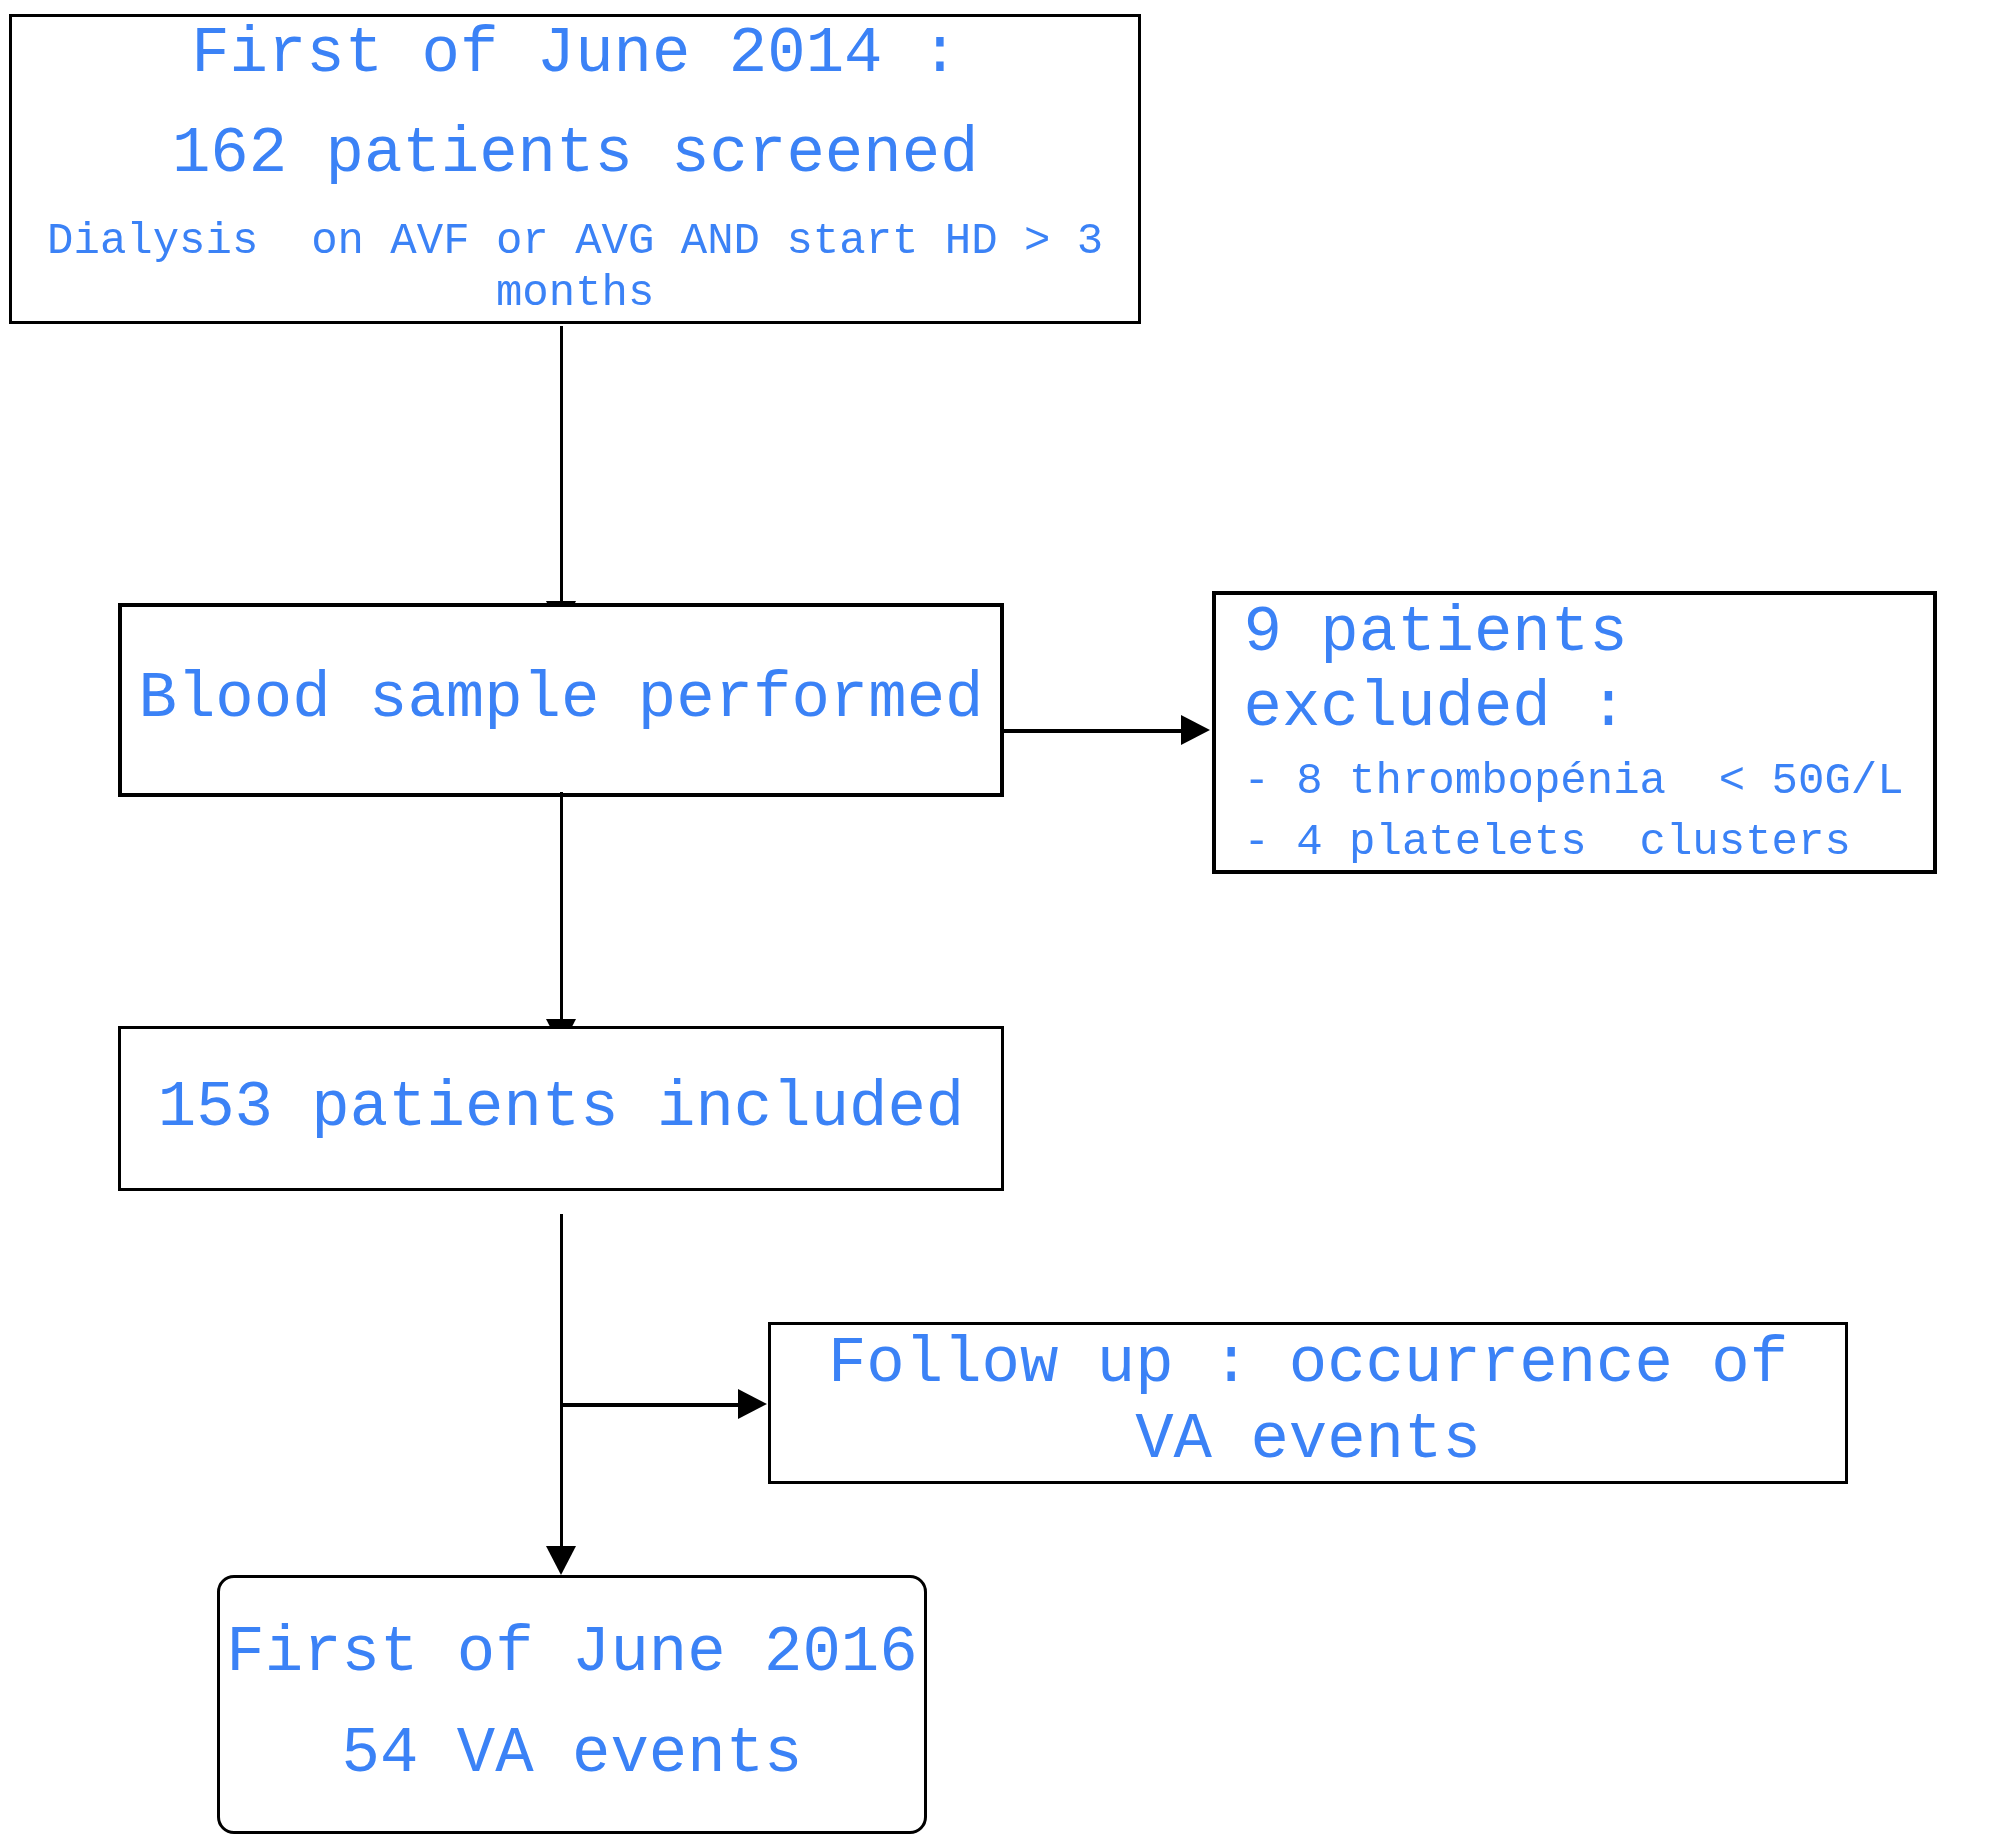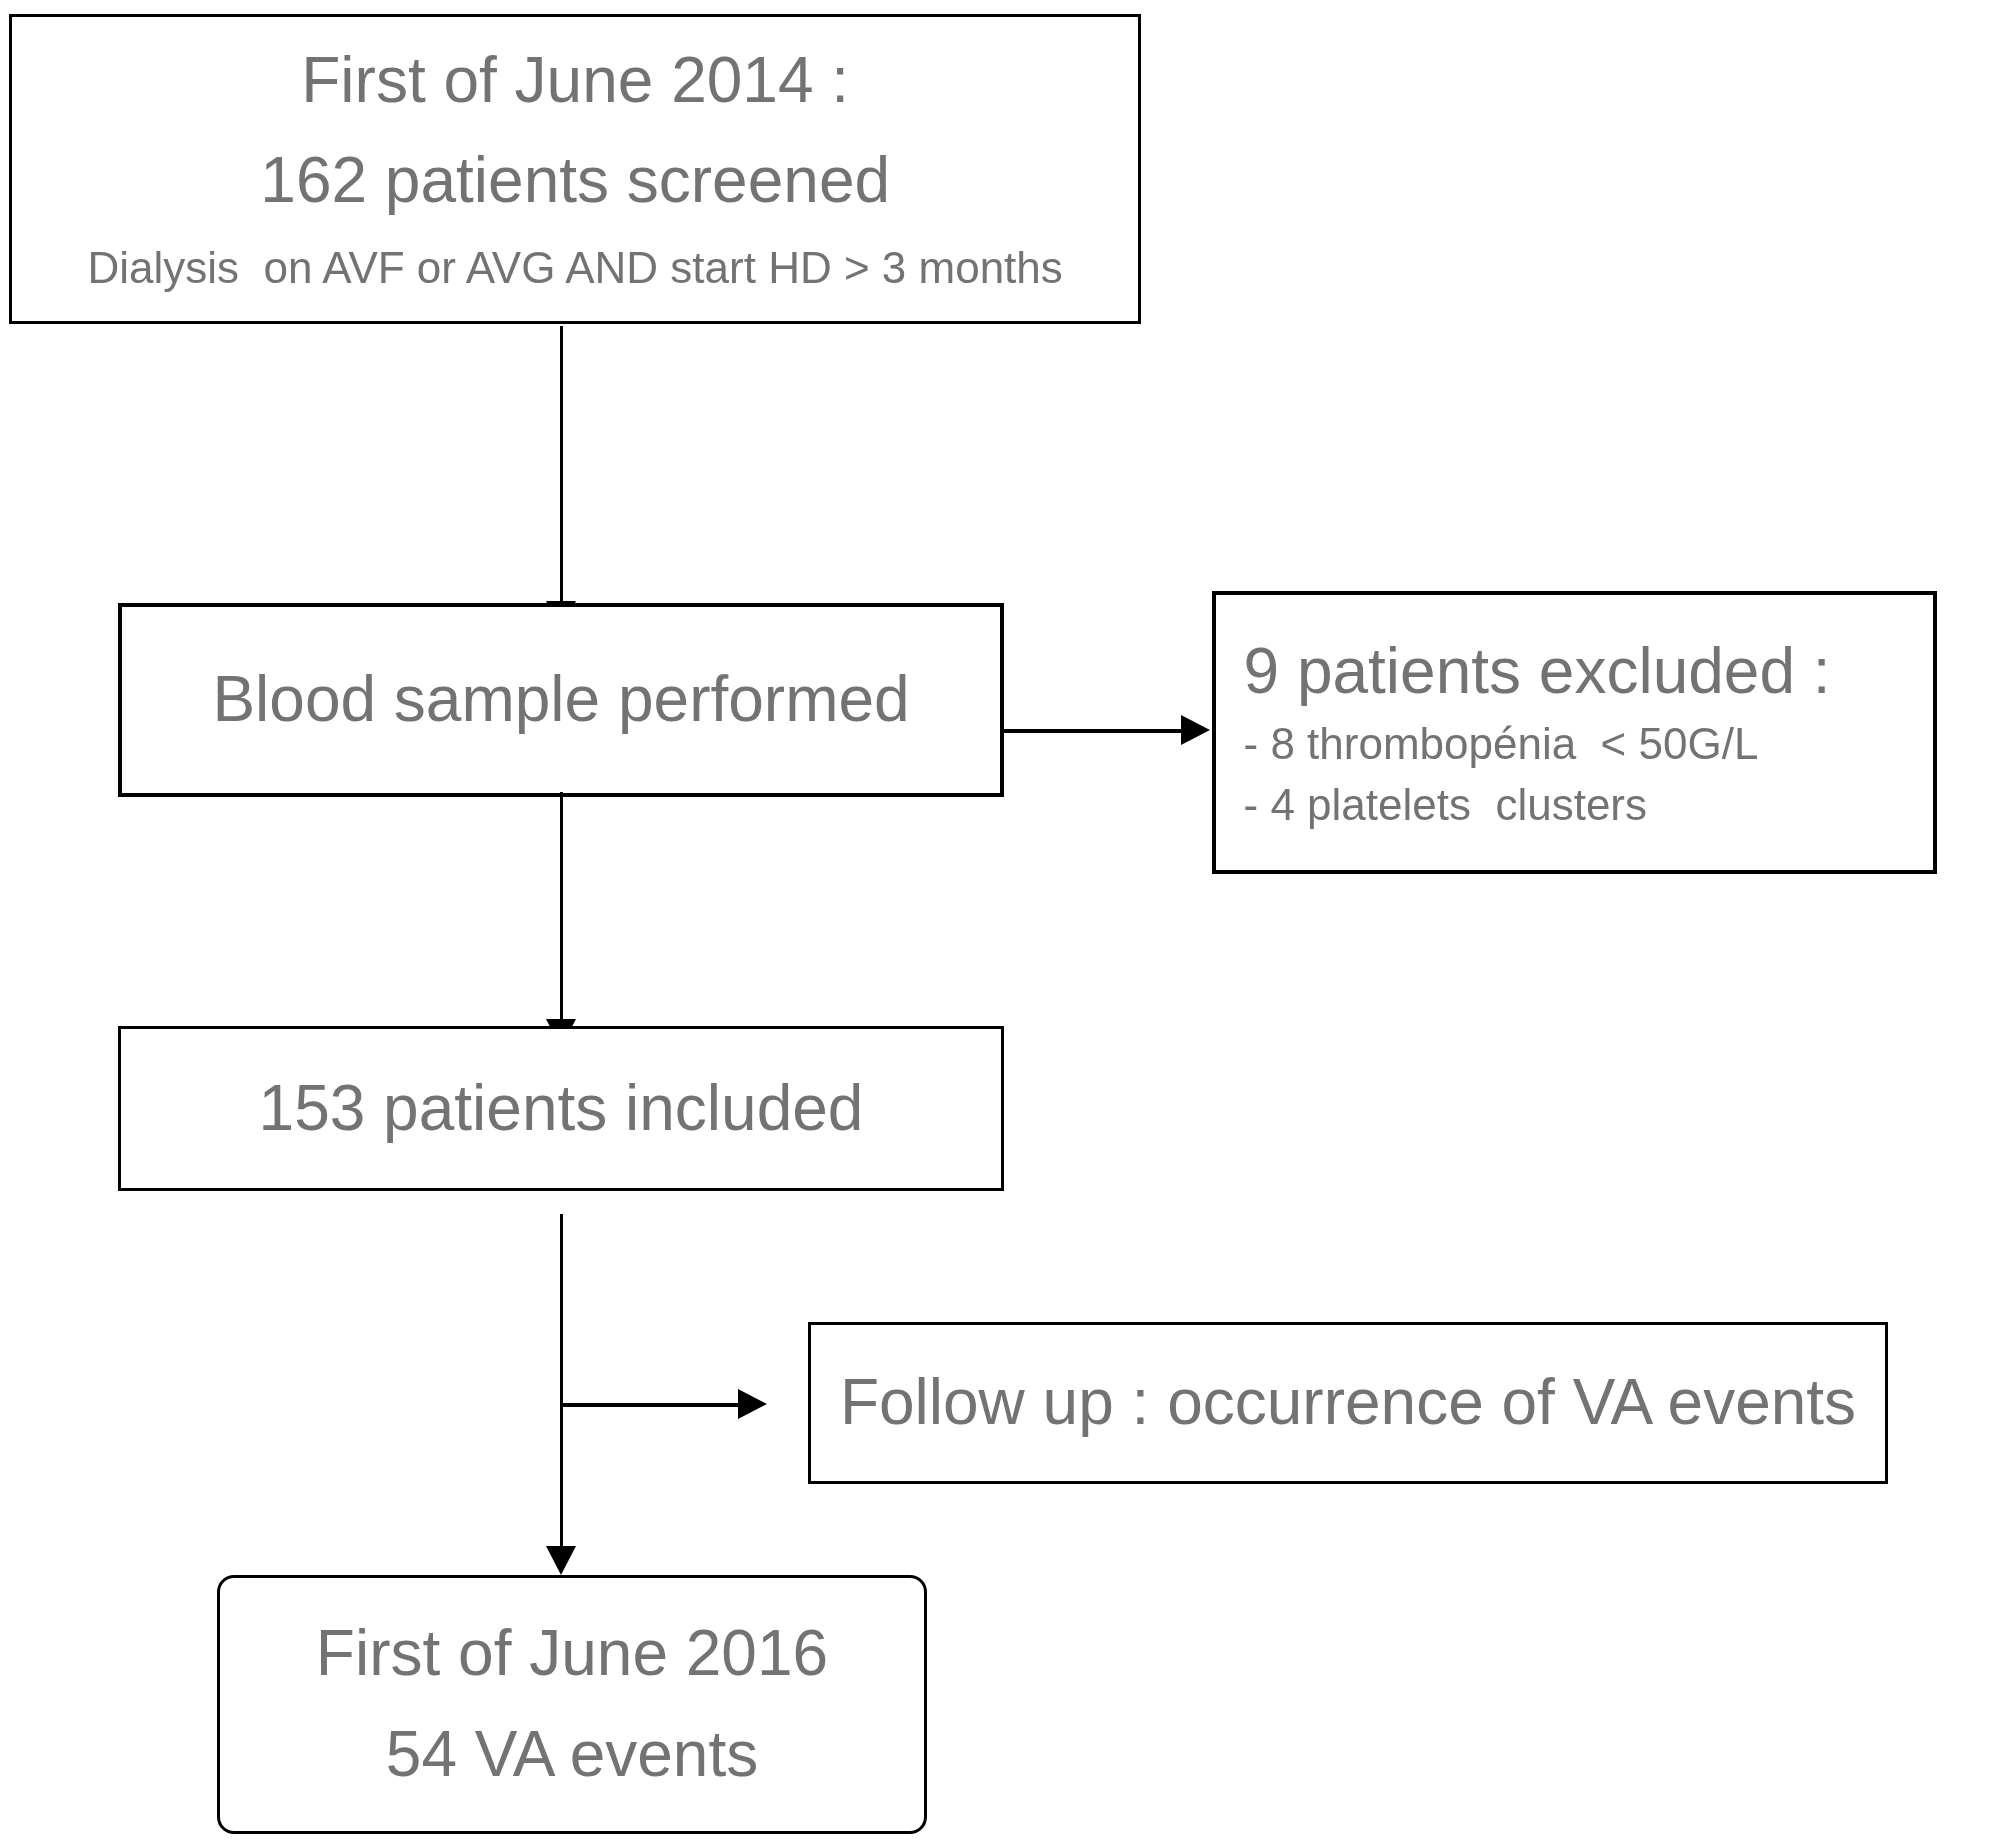--- a/index.html
+++ b/index.html
@@ -1,22 +1,22 @@
 <!DOCTYPE html>
 <html style="font-size:14.7px"><head>
 <meta charset="utf-8">
 <style>
   html, body { margin: 0; padding: 0; background: #ffffff; }
   #diagram {
     position: relative;
     width: 2002px;
     height: 1843px;
     background: #ffffff;
-    font-family: Liberation Sans, sans-serif;
-    color: #737373;
+    font-family: Liberation Mono, monospace;
+    color: #3b82f6;
     overflow: hidden;
   }
   .box {
     position: absolute;
     box-sizing: border-box;
     background: #ffffff;
     border: 3.7px solid #000000;
     display: flex;
     flex-direction: column;
     align-items: center;
@@ -45,21 +45,21 @@
     border-bottom: 15.6px solid transparent;
     border-left: 29px solid #000000;
   }
 
   
   #box-screened { left: 9.2px;  top: 13.8px;   width: 1132px; height: 310px; gap: 24px; }
   #box-blood    { left: 118px; top: 603px;  width: 886px;  height: 194px; border-width: 4.6px; }
   #box-excluded { left: 1212px; top: 591px; width: 725px;  height: 283px; border-width: 4.6px;
                   align-items: flex-start; padding-left: 27.5px; padding-right: 4px; gap: 9.2px; }
   #box-included { left: 118px; top: 1026px; width: 886px;  height: 165px; }
-  #box-followup { left: 768px; top: 1322px; width: 1080px; height: 162px; margin-left: 40px; }
+  #box-followup { left: 768px; top: 1322px; width: 1080px; height: 162px; }
   #box-final    { left: 217px; top: 1575px; width: 710px;  height: 259px; gap: 25px; border-radius: 17px; }
 
   
   #line-screened-blood   { left: 560px; top: 326px;  width: 2.8px;  height: 280px; }
   #head-screened-blood   { left: 546px; top: 601px; }
   #line-blood-excluded   { left: 1004px; top: 729px; width: 184px; height: 3.7px; }
   #head-blood-excluded   { left: 1181px; top: 715px; }
   #line-blood-included   { left: 560px; top: 792px;  width: 2.8px;  height: 230px; }
   #head-blood-included   { left: 546px; top: 1019px; }
   #line-included-final   { left: 560px; top: 1214px; width: 2.8px;  height: 333px; }

